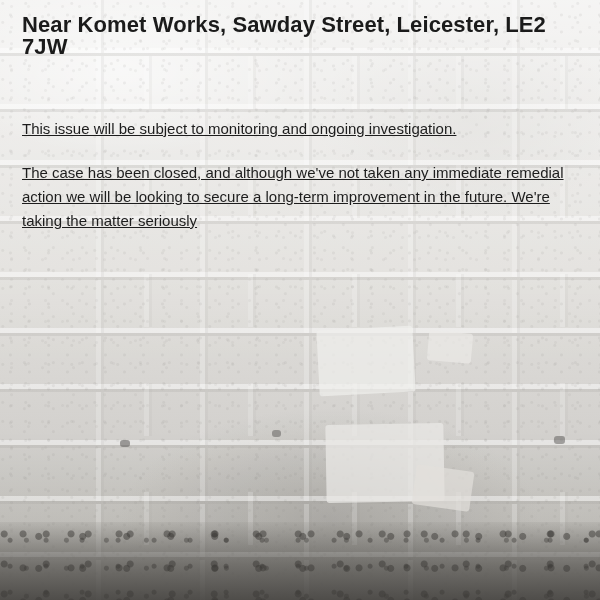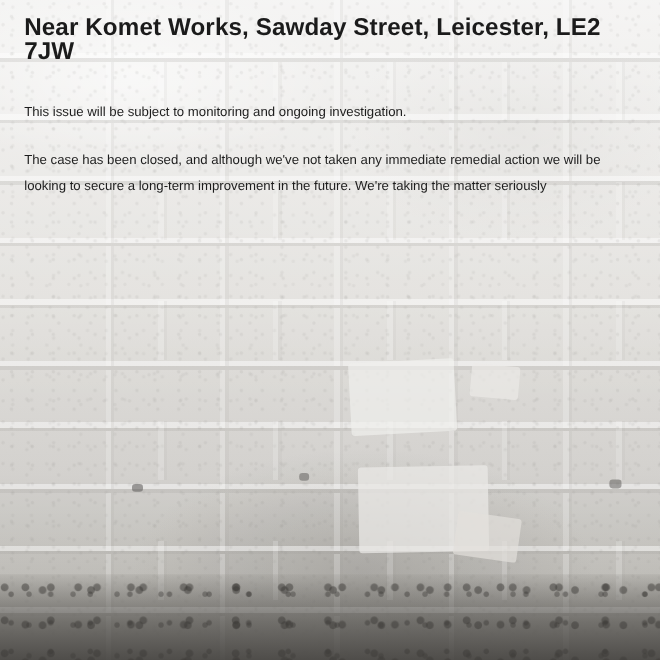--- a/index.html
+++ b/index.html
@@ -117,26 +117,27 @@
     left: 22px;
     right: 18px;
     font-size: 22px;
     font-weight: bold;
     color: #1b1b1b;
     letter-spacing: 0.1px;
     line-height: 22px;
   }
   .body-text {
     position: absolute;
-    top: 89px;
+    top: 117px;
     left: 22px;
     width: 556px;
-    font-size: 12px;
+    font-size: 15px;
     color: #1d1d1d;
     line-height: 24px;
+    text-decoration: underline;
   }
   .para { margin: 0 0 20px 0; }
   .para:last-child { margin-bottom: 0; }
 </style>
 </head>
 <body>
 
 <div id="page">
 
   <div class="photo">

